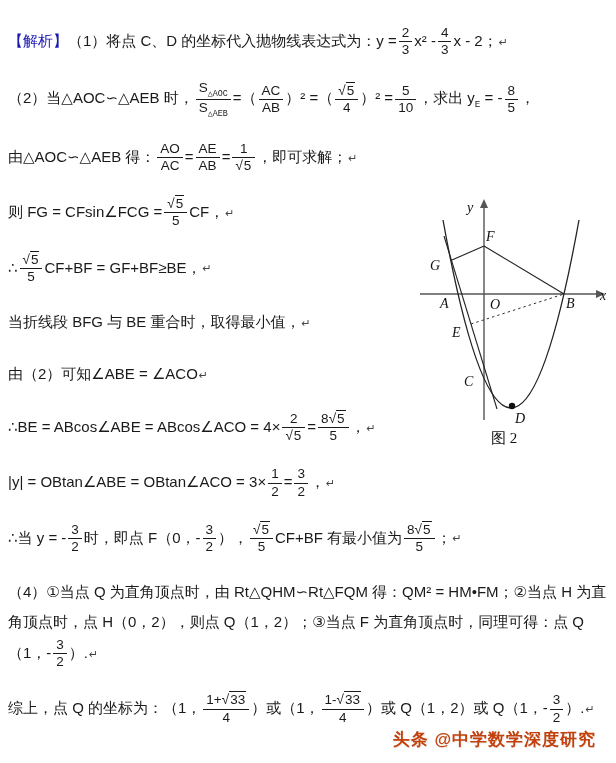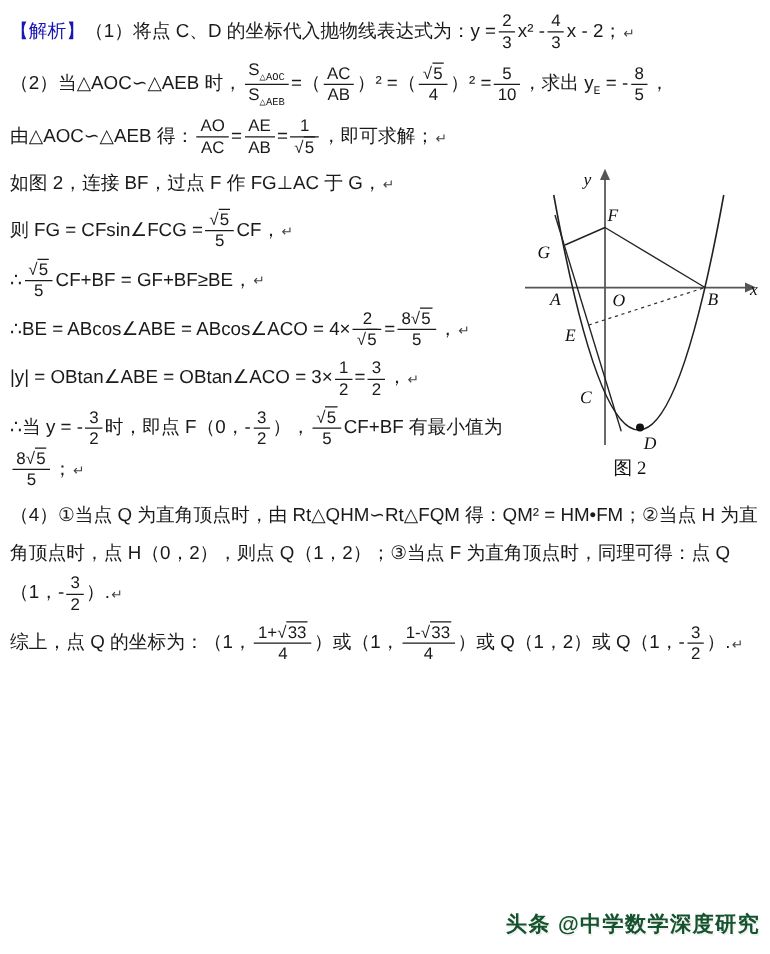--- a/index.html
+++ b/index.html
@@ -4,36 +4,36 @@
 <style>
   html,body{margin:0;padding:0;}
   body{
     width:616px;height:763px;box-sizing:border-box;
     padding:3px 6px 0 8px;
     background:#ffffff;color:#1a1a1a;
     font-family:"Liberation Sans","DejaVu Sans",sans-serif;
     font-size:15px;line-height:2.0;
     overflow:hidden;position:relative;
   }
-  p{margin:6px 0;}
+  p{margin:22px 0;}
   .em{color:var(--accent,#1a16b4);}
   .frac{
     display:inline-flex;flex-direction:column;vertical-align:middle;
     text-align:center;margin:0 2px;line-height:1.2;font-size:13.5px;
   }
   .fn{display:block;border-bottom:1px solid #1a1a1a;padding:0 3px;}
   .fd{display:block;padding:0 3px;}
   .sqrt{white-space:nowrap;}
   .rad{border-top:1px solid #1a1a1a;padding:0 1px;}
   sub{font-size:0.62em;font-family:Liberation Mono, monospace;}
   .ret{font-size:11px;color:#444;margin-left:1px;}
   .figwrap{float:right;width:192px;margin:0 0 2px 8px;}
   .watermark{
-    position:absolute;right:8px;bottom:6px;
-    color:#14532d;font-size:17px;font-weight:bold;letter-spacing:1px;
+    position:absolute;right:20px;bottom:6px;
+    color:#c2410c;font-size:17px;font-weight:bold;letter-spacing:1px;
     text-shadow:1px 1px 0 #f0f0f0;
   }
   svg text{font-family:"Liberation Serif","DejaVu Serif",serif;font-style:italic;font-size:14px;fill:#111;}
   svg text.cn{font-style:normal;font-size:15px;}
 </style>
 </head>
 <body>
 
 <div>
   <div>
@@ -99,29 +99,30 @@
       <text x="22" y="112">A</text>
       <text x="148" y="112">B</text>
       <text x="34" y="141">E</text>
       <text x="46" y="190">C</text>
       <text x="97" y="227">D</text>
       <text x="86" y="247" text-anchor="middle" class="cn">图 2</text>
     </svg>
   </div>
 
   <div>
-      <p>如图 2，连接 BF，过点 F 作 FG⊥AC 于 G，<span class="ret">↵</span></p>
       <p>则 FG = CFsin∠FCG =<span class="frac">
           <span class="fn"><span class="sqrt">√<span class="rad">5</span></span></span>
           <span class="fd">5</span>
         </span>CF，<span class="ret">↵</span></p>
       <p>∴<span class="frac">
           <span class="fn"><span class="sqrt">√<span class="rad">5</span></span></span>
           <span class="fd">5</span>
         </span>CF+BF = GF+BF≥BE，<span class="ret">↵</span></p>
+      <p>当折线段 BFG 与 BE 重合时，取得最小值，<span class="ret">↵</span></p>
+      <p>由（2）可知∠ABE = ∠ACO<span class="ret">↵</span></p>
       <p>∴BE = ABcos∠ABE = ABcos∠ACO = 4×<span class="frac">
           <span class="fn">2</span>
           <span class="fd"><span class="sqrt">√<span class="rad">5</span></span></span>
         </span>=<span class="frac">
           <span class="fn">8<span class="sqrt">√<span class="rad">5</span></span></span>
           <span class="fd">5</span>
         </span>，<span class="ret">↵</span></p>
       <p>|y| = OBtan∠ABE = OBtan∠ACO = 3×<span class="frac">
           <span class="fn">1</span>
           <span class="fd">2</span>

